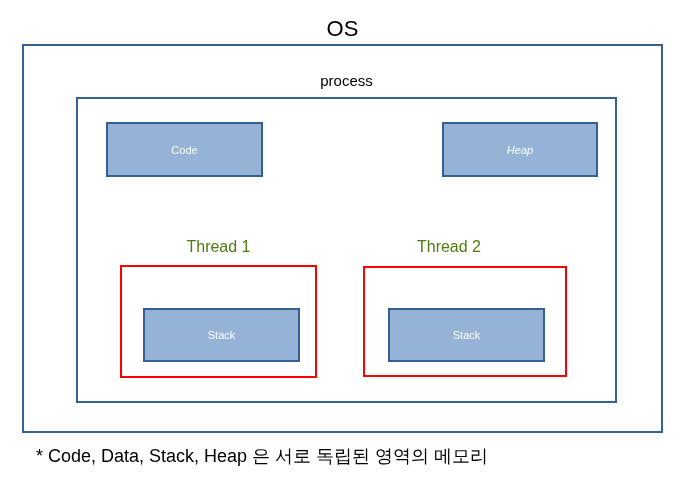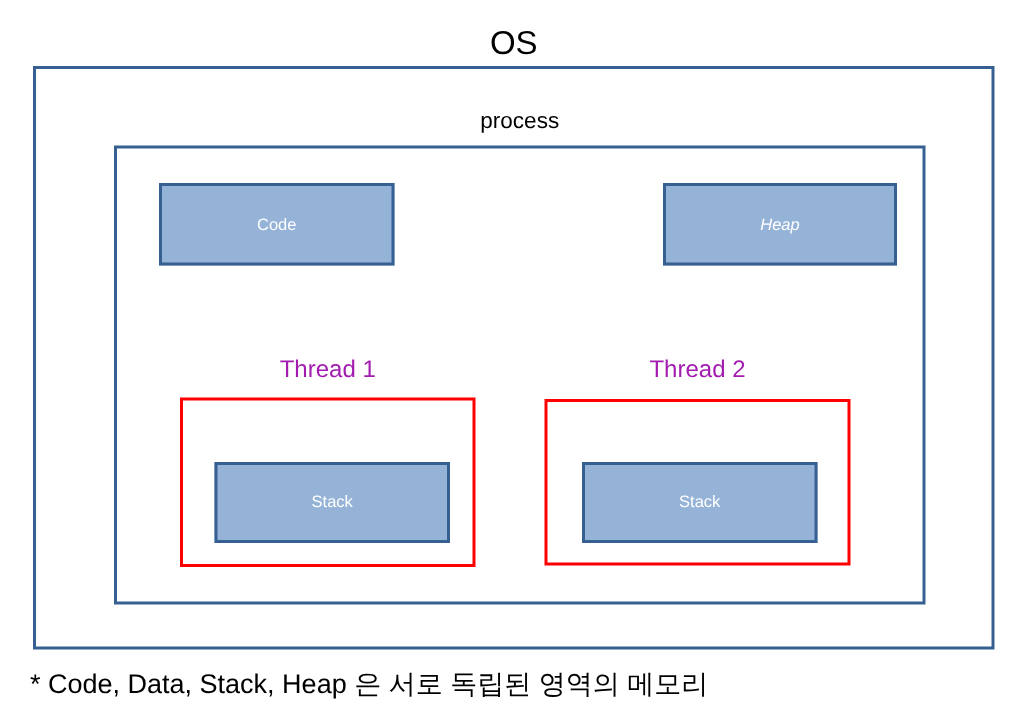--- a/index.html
+++ b/index.html
@@ -60,39 +60,39 @@
     display: flex;
     align-items: center;
     justify-content: center;
     text-align: center;
   }
   .code-box { left: 106px; top: 122px; width: 153px; height: 51px; }
   .data-box { left: 273px; top: 122px; width: 153px; height: 51px; }
   .heap-box { left: 442px; top: 122px; width: 152px; height: 51px; font-style: italic; }
   .thread-label {
     position: absolute;
-    color: #a21caf;
+    color: #4d7c0f;
     font-size: 16px;
     text-align: center;
     white-space: nowrap;
   }
   .thread1-label { left: 120px; top: 238px; width: 197px; }
-  .thread2-label { left: 363px; top: 238px; width: 204px; text-align: center; }
+  .thread2-label { left: 347px; top: 238px; width: 204px; text-align: center; }
   .thread-box {
     position: absolute;
     border: 2px solid #ff0000;
     background: transparent;
   }
   .thread1-box { left: 120px; top: 265px; width: 193px; height: 109px; }
   .thread2-box { left: 363px; top: 266px; width: 200px; height: 107px; }
   .stack1-box { left: 143px; top: 308px; width: 153px; height: 50px; }
   .stack2-box { left: 388px; top: 308px; width: 153px; height: 50px; }
   .caption {
     position: absolute;
-    left: 20px;
+    left: 36px;
     top: 444px;
     color: #000000;
     font-size: 18px;
     white-space: nowrap;
   }
 </style>
 </head>
 <body>
 
 <div class="canvas">

